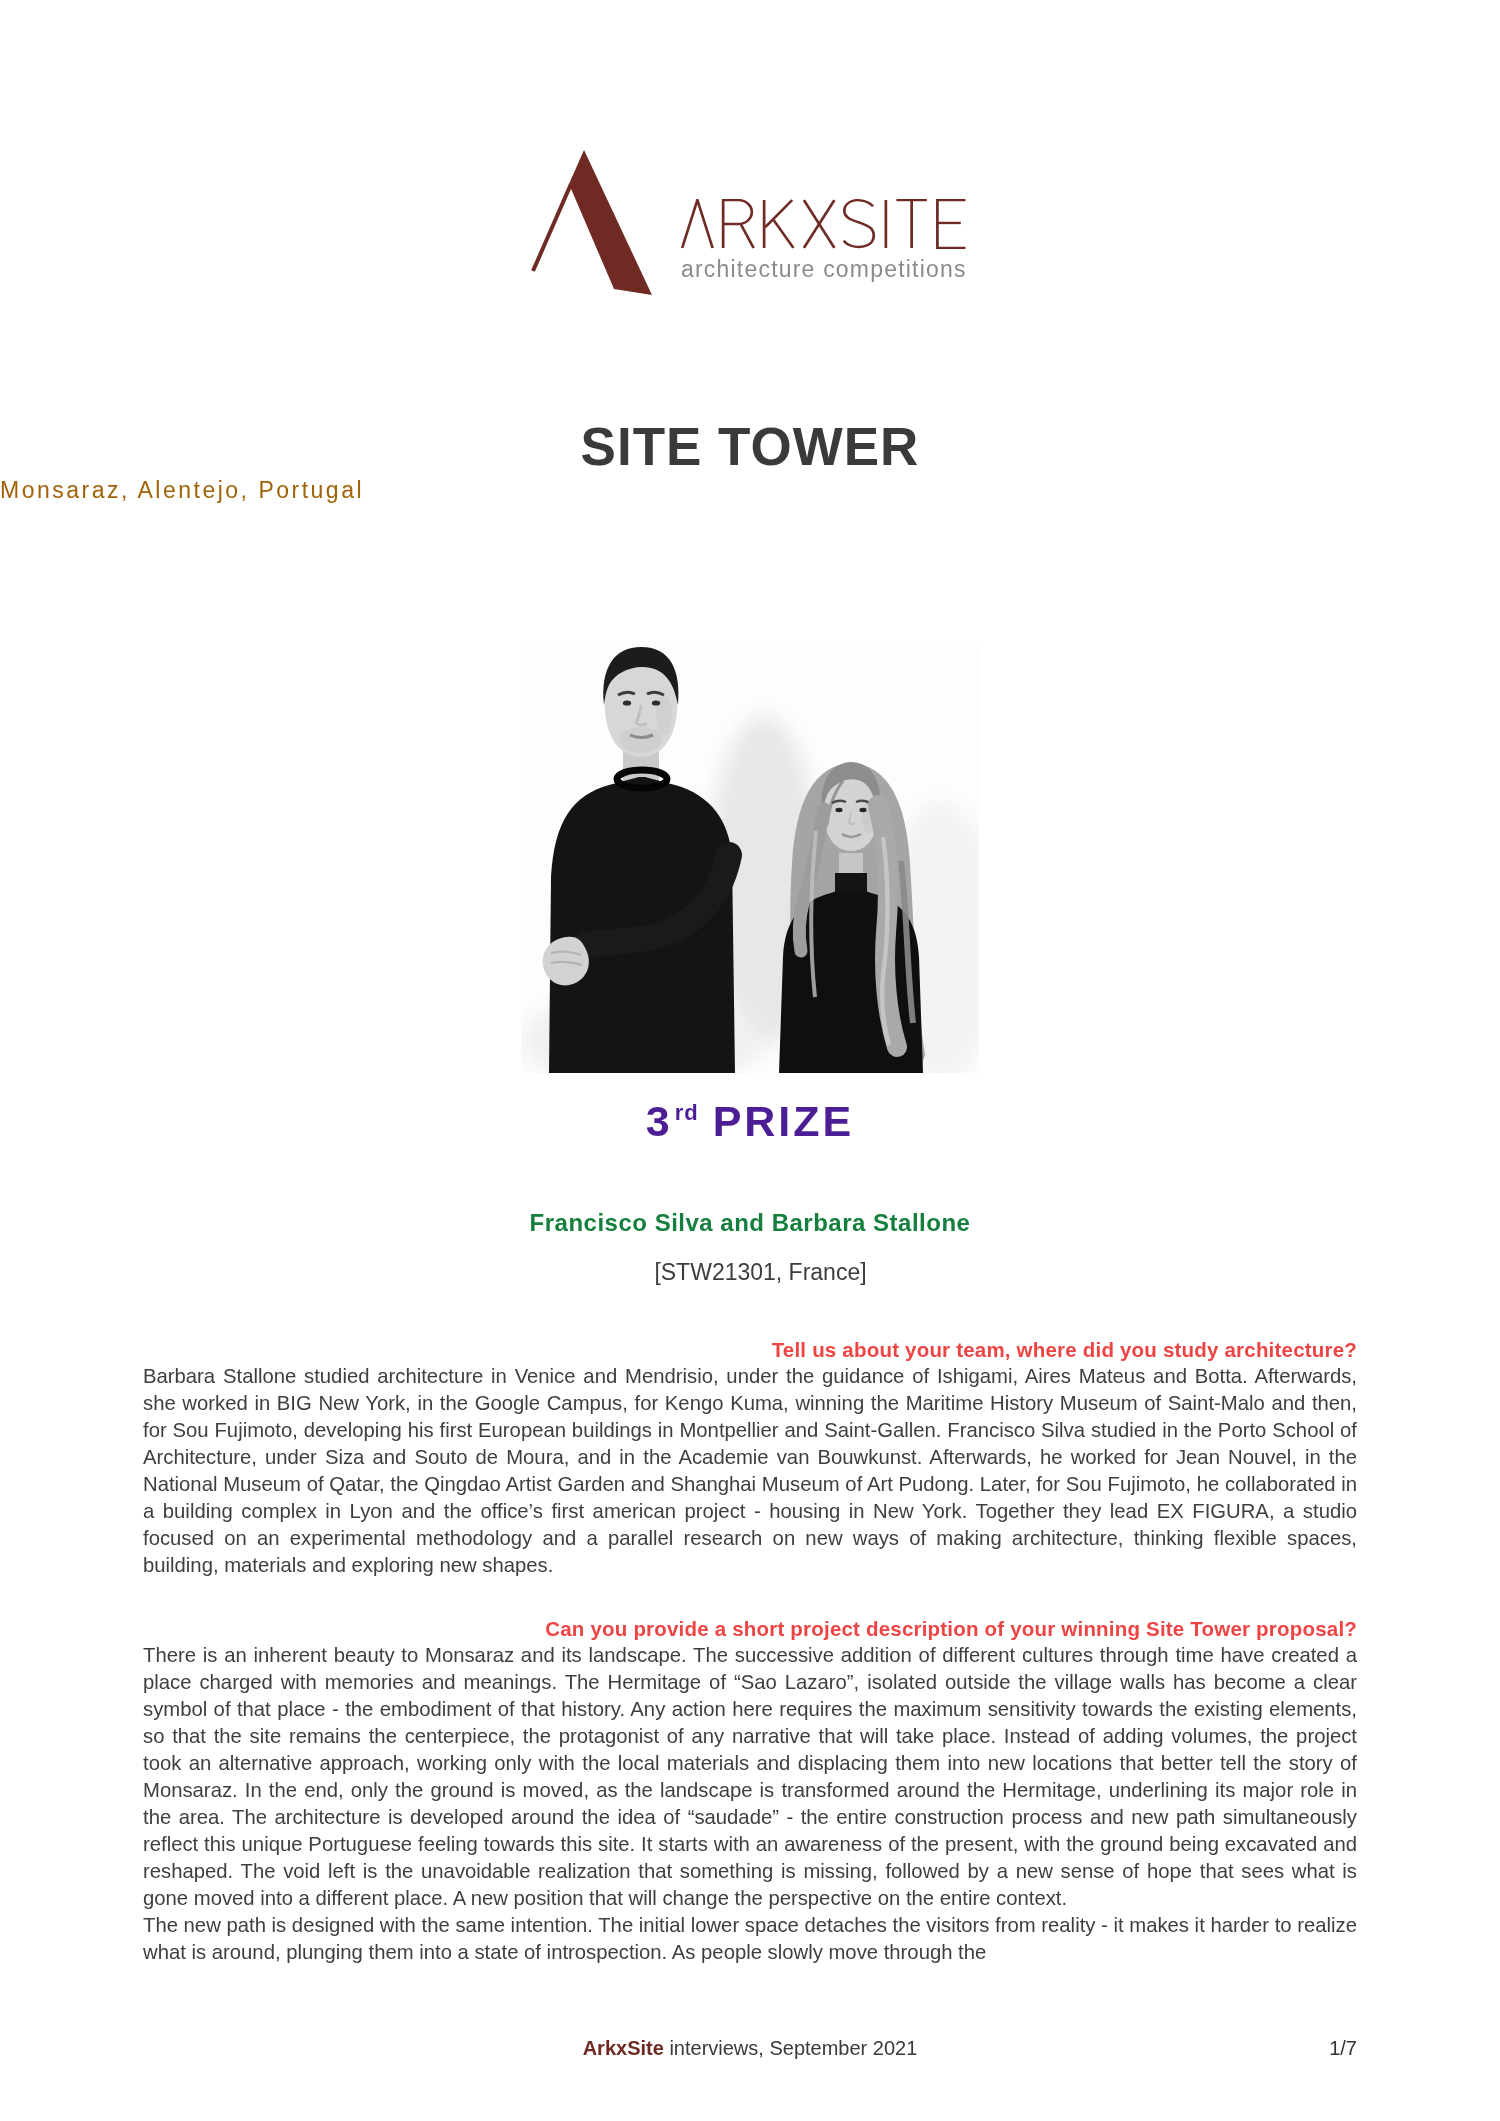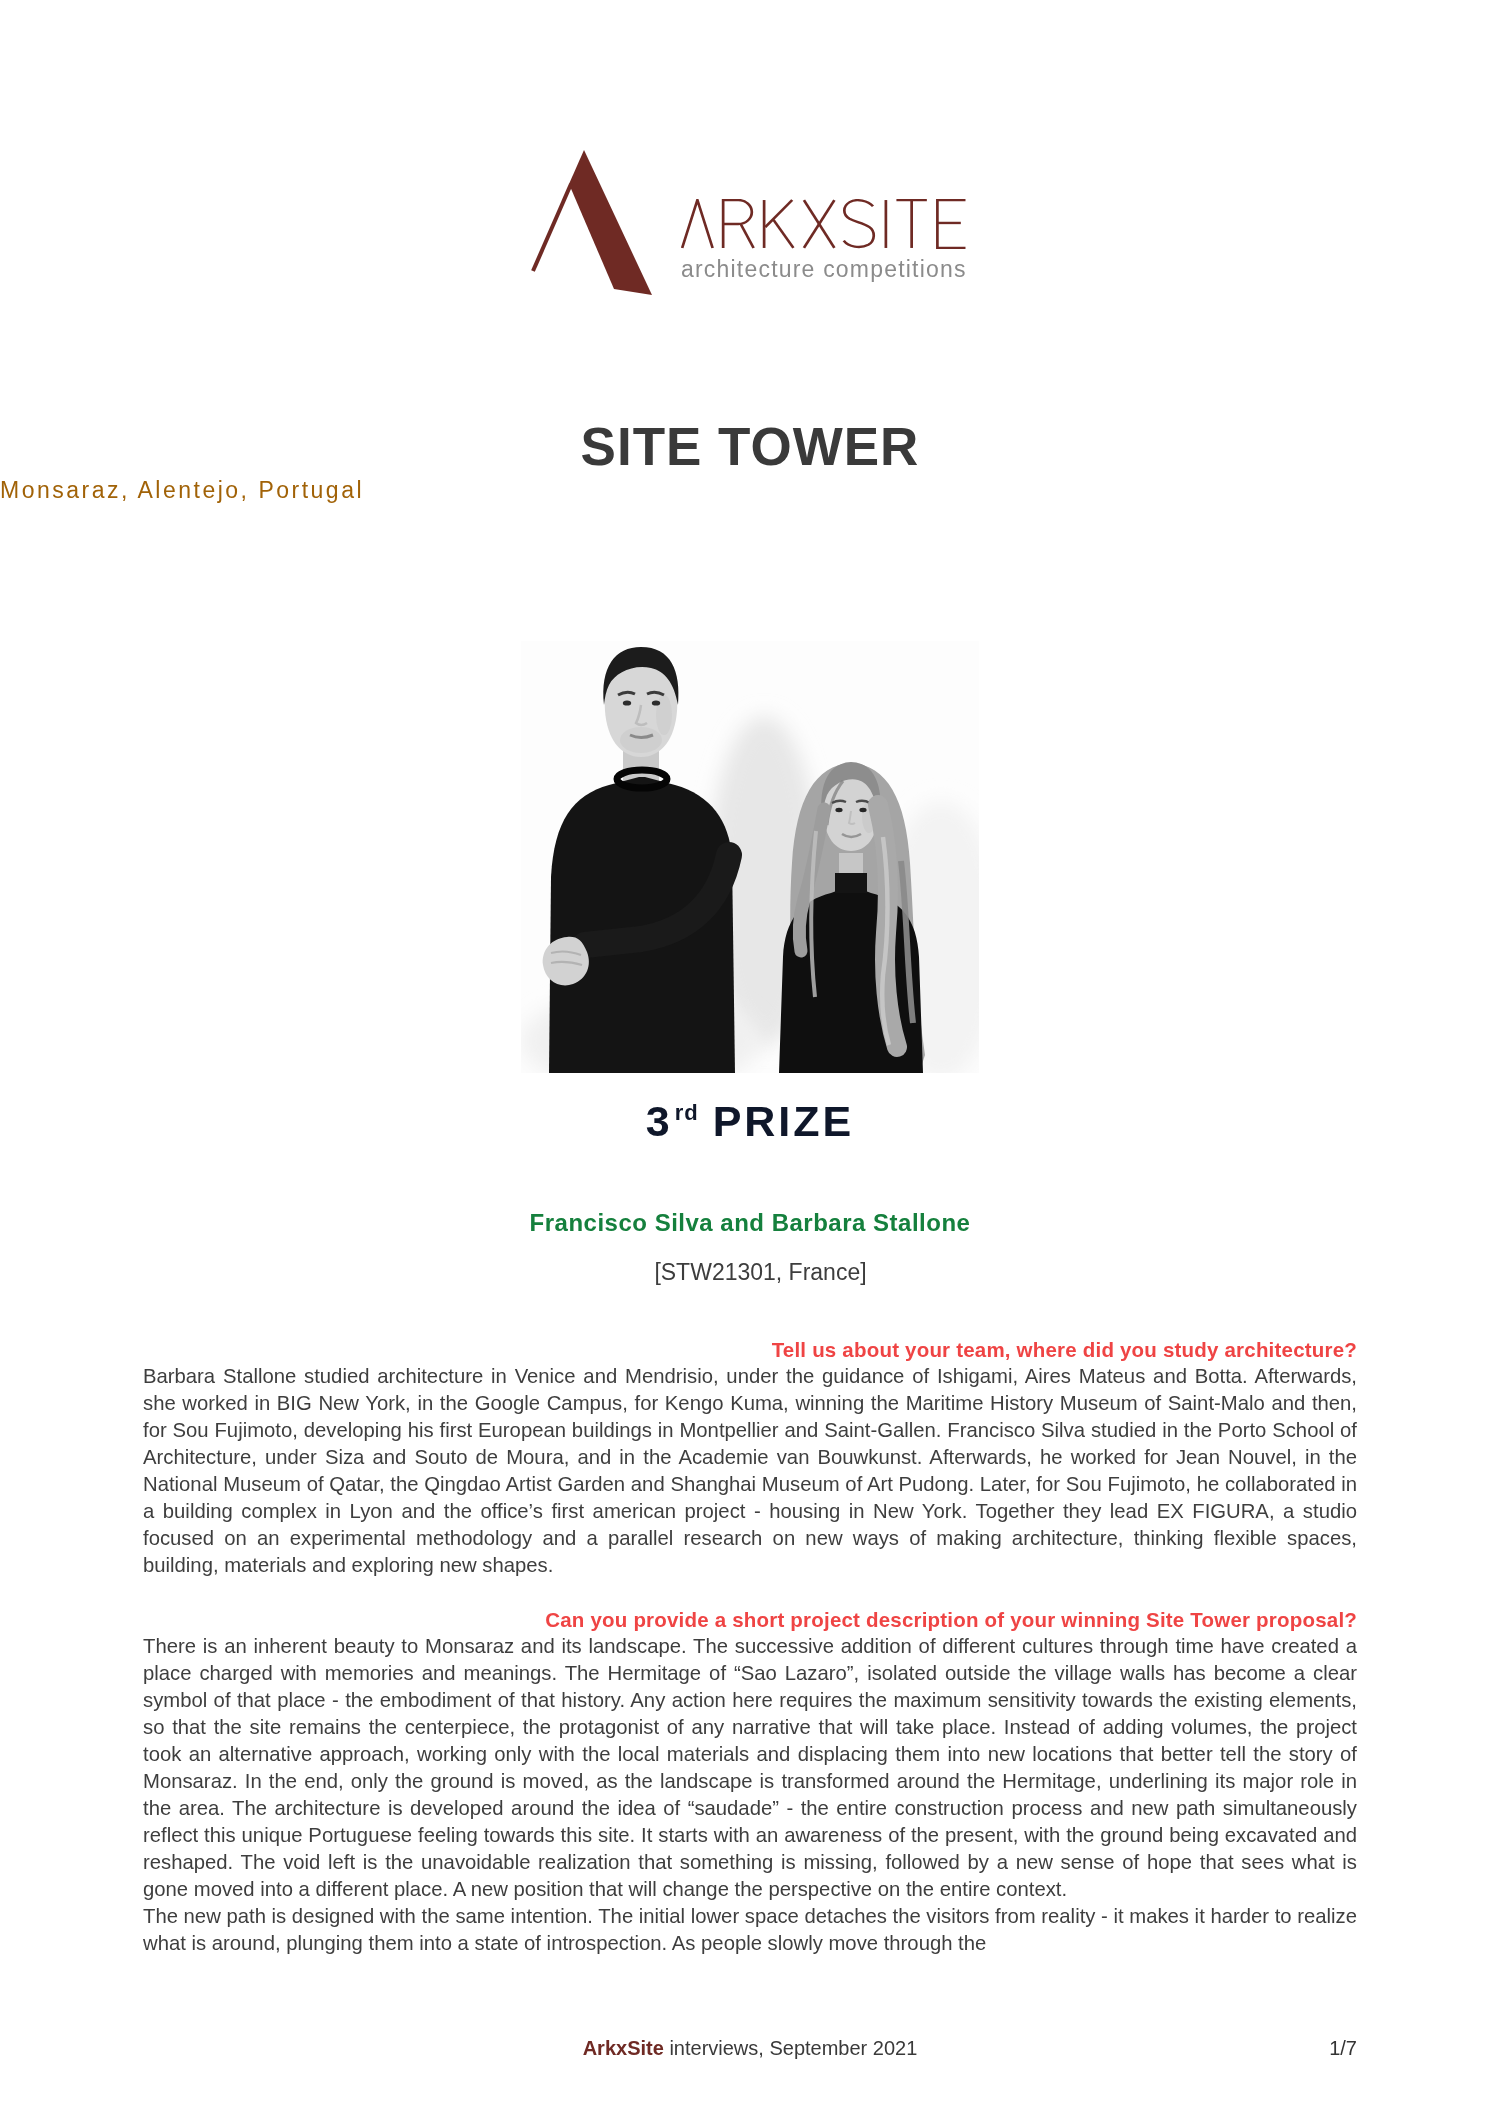--- a/index.html
+++ b/index.html
@@ -24,35 +24,35 @@
            font-size:53px; font-weight:bold; letter-spacing:1px; color:#3a3a3a; }
   .subtitle { position:absolute; top:477px; left:0; width:100%; 
               font-size:23px; font-weight:normal; letter-spacing:2.5px; color:#a16207; }
 
   
   .photo { position:absolute; top:641px; left:521px; width:458px; height:432px; }
   .photo svg { display:block; width:100%; height:100%; }
 
   
   .prize { position:absolute; top:1097px; left:0; width:100%; text-align:center;
-           font-size:43px; font-weight:bold; letter-spacing:3px; color:#0f172a; }
+           font-size:43px; font-weight:bold; letter-spacing:3px; color:#4c1d95; }
   .prize .ordinal { font-size:22px; position:relative; top:-16px; letter-spacing:1px; margin-left:2px; margin-right:14px; }
 
   
   .names { position:absolute; top:1209px; left:0; width:100%; text-align:center;
            font-size:24px; font-weight:bold; letter-spacing:0.5px; color:#15803d; }
   .entry { position:absolute; top:1259px; left:0; width:100%; text-align:center;
            font-size:23px; color:#3d3d3d;padding-left:21px; }
 
   
   .body { position:absolute; top:1336px; left:143px; width:1214px;
           font-size:20.3px; line-height:27px; text-align:justify; color:#3e3e3e; }
   .body h3 { margin:0; font-size:20.5px; line-height:27px; font-weight:bold; color:#ef4444; text-align:right; letter-spacing:0.2px; }
   .body p { margin:0; }
-  .body .q2 { margin-top:27px; }
+  .body .q2 { margin-top:36px; }
 
   
   .footer { position:absolute; top:2037px; left:143px; width:1214px; text-align:center;
             font-size:20px; color:#3a3a3a; }
   .footer .fbrand { font-weight:bold; color:#6f2a24; }
   .page-num { position:absolute; right:0; top:0; color:#333333; }
 </style>
 </head>
 <body>
 

